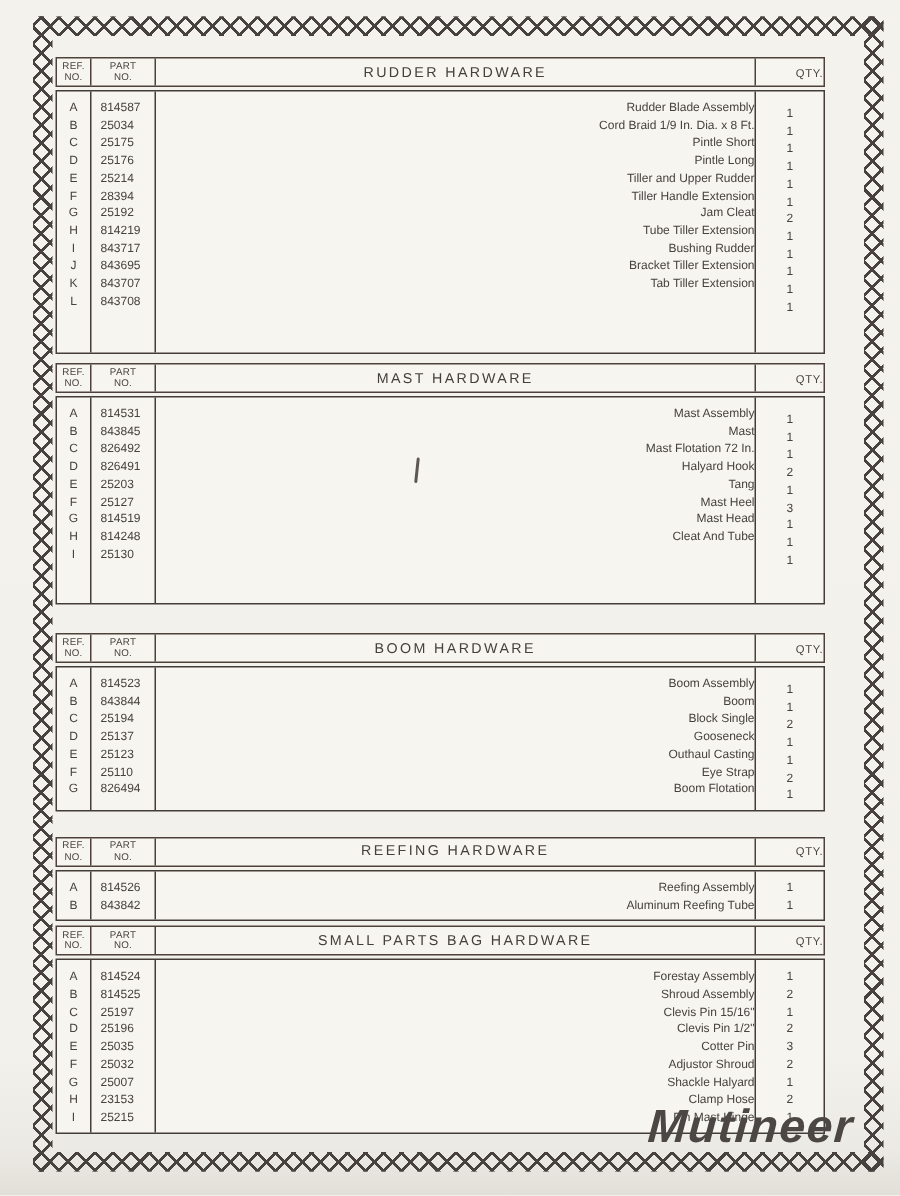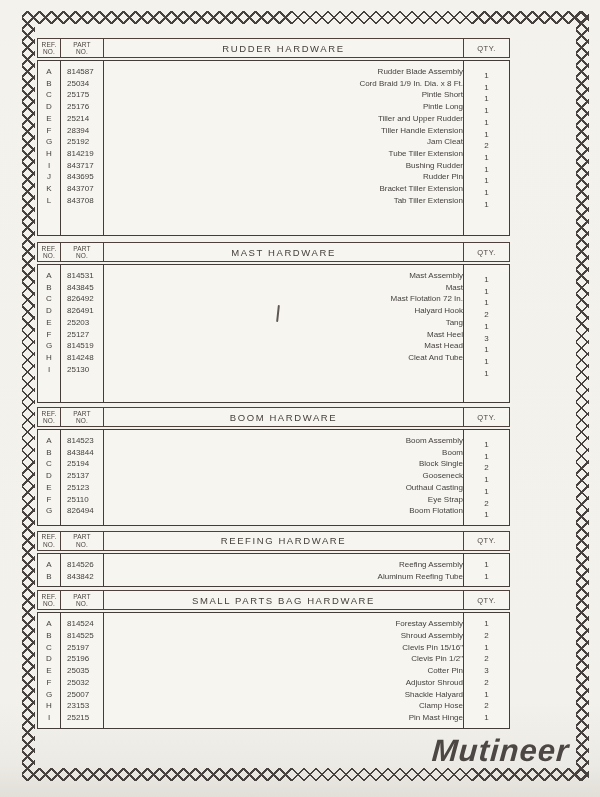--- a/index.html
+++ b/index.html
@@ -17,34 +17,34 @@
       repeating-linear-gradient(45deg,  transparent 0, transparent 3.2px, #474240 3.2px, #474240 5.1px, transparent 5.1px, transparent 8.5px),
       repeating-linear-gradient(135deg, transparent 0, transparent 3.2px, #474240 3.2px, #474240 5.1px, transparent 5.1px, transparent 8.5px);
   }
   .bband.top   {left:22px; top:11px;    width:567px; height:13px;}
   .bband.bottom{left:22px; top:768px;   width:567px; height:13px;}
   .bband.left  {left:22px; top:11px;    width:13px;  height:770px;}
   .bband.right {left:576px;top:11px;    width:13px;  height:770px;}
 
   
   #content{position:absolute;left:37px;top:24px;width:533px;}
-  .ptable{width:473px;}
+  .ptable{width:513px;}
   .ptable:nth-of-type(1){margin-top:14px;}
   .ptable:nth-of-type(2){margin-top:6px;}
-  .ptable:nth-of-type(3){margin-top:4px;}
-  .ptable:nth-of-type(4){margin-top:5px;}
+  .ptable:nth-of-type(3){margin-top:19px;}
+  .ptable:nth-of-type(4){margin-top:17px;}
   .ptable:nth-of-type(5){margin-top:3px;}
 
   .thead{
     display:grid;grid-template-columns:23px 43px 1fr 45px;
     height:20px;border:1.5px solid #4e403a;box-sizing:border-box;
     background:#f7f5f0;
   }
   .thead>div{border-right:1.4px solid #4e403a;display:flex;flex-direction:column;align-items:center;justify-content:center;}
-  .thead>div:last-child{border-right:none;}
+  .thead>div:last-child{border-right:none;align-items:flex-end;}
   .hsmall{font-size:6.5px;line-height:7.5px;letter-spacing:.2px;color:#4a443f;text-align:center;}
   .htitle{font-size:9.5px;letter-spacing:1.6px;color:#45403c;font-weight:normal;}
   .hqty{font-size:7.5px;letter-spacing:.5px;color:#4a443f;}
 
   .tbody{
     display:flex;border:1.5px solid #443c38;box-sizing:border-box;
     margin-top:2px;background:#f7f5f0;align-items:stretch;
   }
   .col{box-sizing:border-box;padding-top:5px;padding-bottom:4px;}
   .col-ref {width:23px;border-right:1.4px solid #443c38;text-align:center;}
@@ -133,21 +133,20 @@
       <div class="col col-desc">
           <div class="cell-line">Rudder Blade Assembly</div>
           <div class="cell-line">Cord Braid 1/9 In. Dia. x 8 Ft.</div>
           <div class="cell-line">Pintle Short</div>
           <div class="cell-line">Pintle Long</div>
           <div class="cell-line">Tiller and Upper Rudder</div>
           <div class="cell-line">Tiller Handle Extension</div>
           <div class="cell-line">Jam Cleat</div>
           <div class="cell-line">Tube Tiller Extension</div>
           <div class="cell-line">Bushing Rudder</div>
-          <div class="cell-line">Rudder Pin</div>
           <div class="cell-line">Bracket Tiller Extension</div>
           <div class="cell-line">Tab Tiller Extension</div>
         </div>
       <div class="col col-qty">
           <div class="cell-line">1</div>
           <div class="cell-line">1</div>
           <div class="cell-line">1</div>
           <div class="cell-line">1</div>
           <div class="cell-line">1</div>
           <div class="cell-line">1</div>

